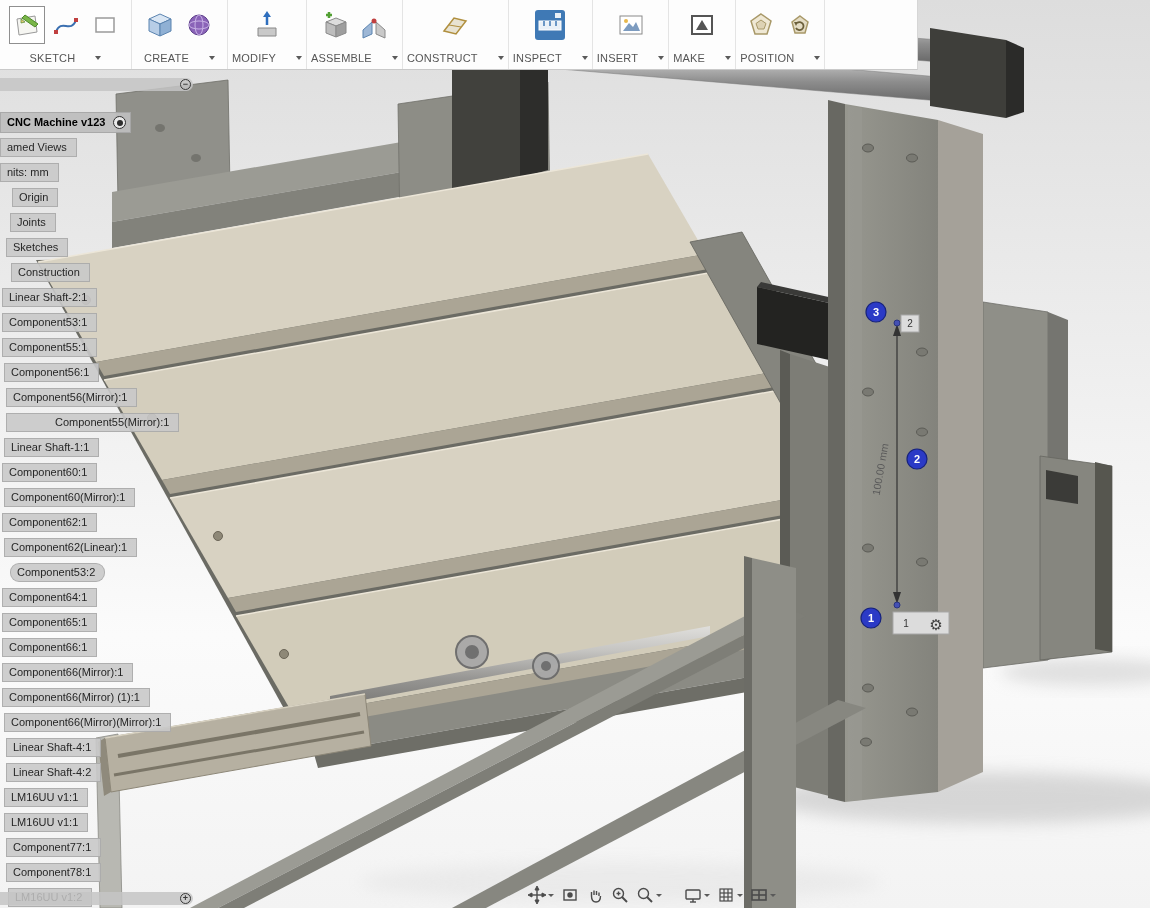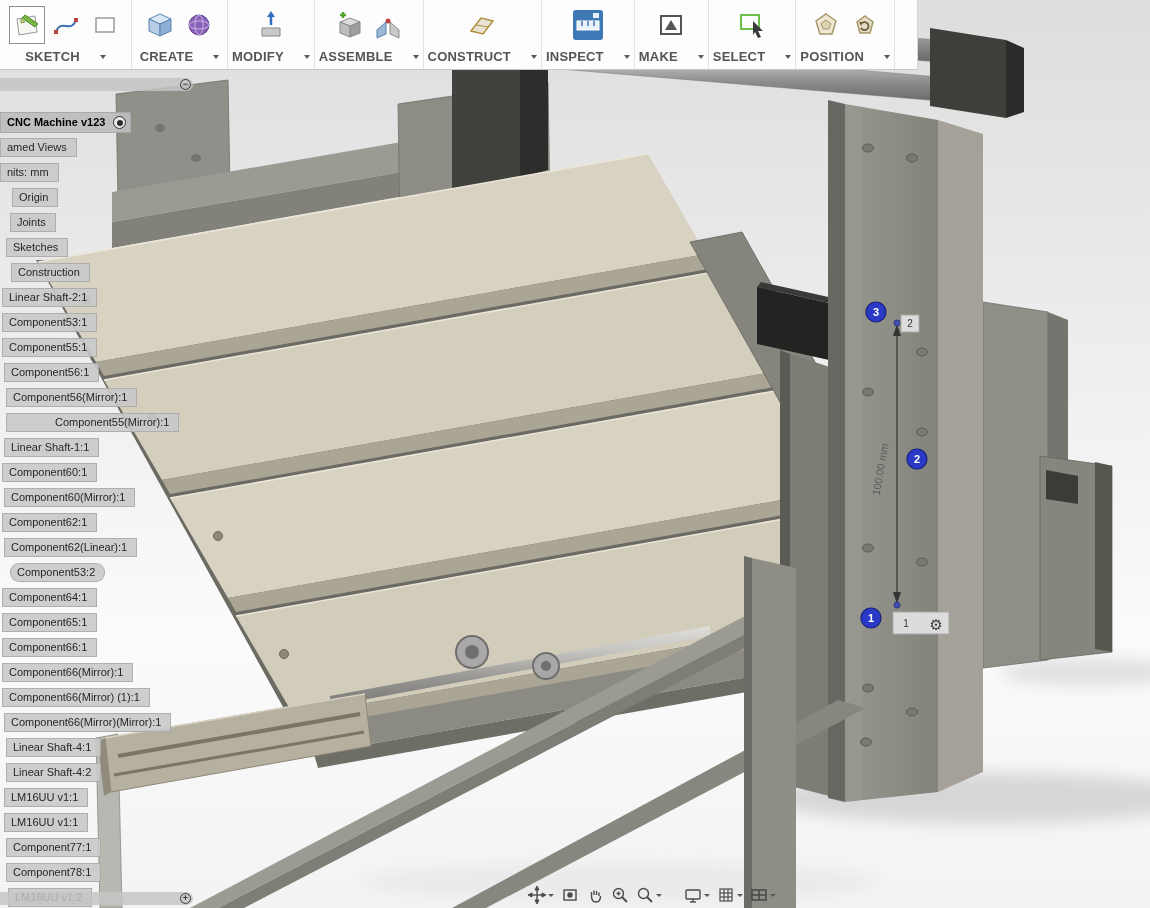--- a/index.html
+++ b/index.html
@@ -11,22 +11,22 @@
   .toolbar{position:absolute;top:0;left:0;width:918px;height:70px;background:#fdfdfd;
     border-bottom:1px solid #c9c9c9;border-right:1px solid #d6d6d6;display:flex;z-index:10;box-sizing:border-box;}
   .tg{display:flex;flex-direction:column;align-items:center;border-right:1px solid #e4e4e4;
     padding:4px 4px 3px;box-sizing:border-box;}
   .g1{min-width:132px}.g2{min-width:96px}.g3{min-width:70px}.g4{min-width:94px}.g5{min-width:84px}
   .g6{min-width:74px}.g7{min-width:64px}.g8{min-width:58px}.g9{min-width:68px}.g10{min-width:64px}.g11{min-width:88px}
   .icons{display:flex;align-items:center;justify-content:center;gap:3px;height:42px;}
   .icon-btn{width:36px;height:38px;background:transparent;border:1px solid transparent;padding:1px;
     display:flex;align-items:center;justify-content:center;cursor:pointer;}
   .icon-btn.bordered{border:1px solid #8f8f8f;background:#fff;}
-  .tb-label{margin-top:auto;font-size:13px;color:#555;display:flex;align-items:center;gap:20px;
-    letter-spacing:.2px;cursor:pointer;padding-bottom:2px;font-weight:bold;}
+  .tb-label{margin-top:auto;font-size:11px;color:#555;display:flex;align-items:center;gap:20px;
+    letter-spacing:.2px;cursor:pointer;padding-bottom:2px;}
   .caret{width:0;height:0;border-left:3px solid transparent;border-right:3px solid transparent;
     border-top:4px solid #5a5a5a;display:inline-block;}
   
   .browser{position:absolute;top:112px;left:0;z-index:5;display:flex;flex-direction:column;align-items:flex-start;}
   .chip{height:17px;line-height:17px;font-size:11px;color:#262626;background:rgba(201,201,201,.9);
     border:1px solid rgba(150,150,150,.55);padding:0 9px 0 6px;margin-bottom:6px;white-space:nowrap;cursor:pointer;}
   .chip.root{height:19px;line-height:19px;font-weight:bold;color:#000;background:rgba(190,190,190,.95);
     display:flex;align-items:center;margin-bottom:5px;padding-right:4px;}
   .radio{width:11px;height:11px;border:1.5px solid #2e2e2e;border-radius:50%;margin-left:8px;
     position:relative;background:#e9e9e9;display:inline-block;}
@@ -330,51 +330,52 @@
           <rect x="21" y="4" width="6" height="5" fill="#e9f0f7"></rect>
         </svg>
       </button>
     </div>
     <div class="tb-label">
       <span>INSPECT</span>
       <i class="caret"></i>
     </div>
   </div>
 
+  <div class="tg g7">
+    <div class="icons">
+      <button class="icon-btn">
+        <svg width="30" height="30" viewBox="0 0 30 30">
+          <rect x="4" y="6" width="22" height="18" fill="#ffffff" stroke="#8a8a8a"></rect>
+          <polygon points="7,21 13,13 17,17 20,12 24,21" fill="#7d9cc0"></polygon>
+          <circle cx="10" cy="11" r="2" fill="#e8b84b"></circle>
+        </svg>
+      </button>
+    </div>
+    <div class="tb-label">
+      <span>INSERT</span>
+      <i class="caret"></i>
+    </div>
+  </div>
 
   <div class="tg g8">
     <div class="icons">
       <button class="icon-btn">
         <svg width="30" height="30" viewBox="0 0 30 30">
           <rect x="5" y="6" width="20" height="18" fill="#ffffff" stroke="#555555" stroke-width="2"></rect>
           <polygon points="9,20 15,10 21,20" fill="#555555"></polygon>
         </svg>
       </button>
     </div>
     <div class="tb-label">
       <span>MAKE</span>
       <i class="caret"></i>
     </div>
   </div>
 
 
-  <div class="tg g10">
-    <div class="icons">
-      <button class="icon-btn">
-        <svg width="30" height="30" viewBox="0 0 30 30">
-          <rect x="4" y="5" width="18" height="14" fill="none" stroke="#6cbf4a" stroke-width="2"></rect>
-          <polygon points="16,11 26,21 21,21 24,27 21,28 18,22 16,25" fill="#3a3a3a"></polygon>
-        </svg>
-      </button>
-    </div>
-    <div class="tb-label">
-      <span>SELECT</span>
-      <i class="caret"></i>
-    </div>
-  </div>
 
   <div class="tg g11">
     <div class="icons">
       <button class="icon-btn">
         <svg width="30" height="30" viewBox="0 0 30 30">
           <polygon points="15,4 25,11 21,24 9,24 5,11" fill="#efe8d4" stroke="#a89868" stroke-width="1.5"></polygon>
           <polygon points="15,10 20,13.5 18,19 12,19 10,13.5" fill="#ddd2b4" stroke="#a89868"></polygon>
         </svg>
       </button>
       <button class="icon-btn">

